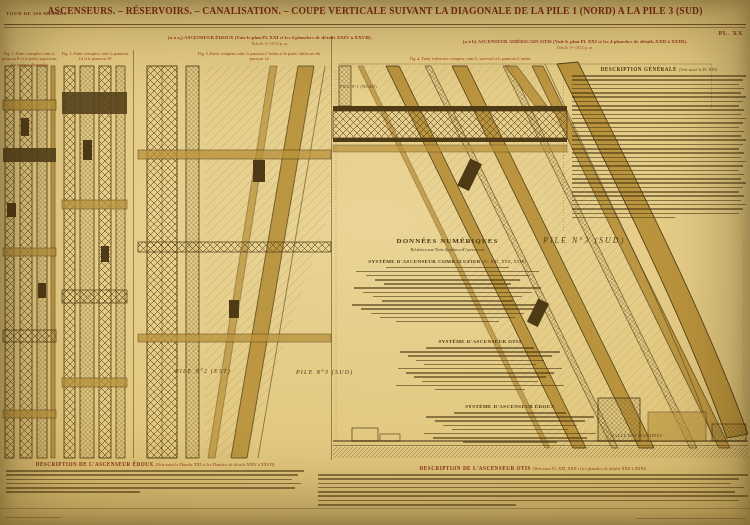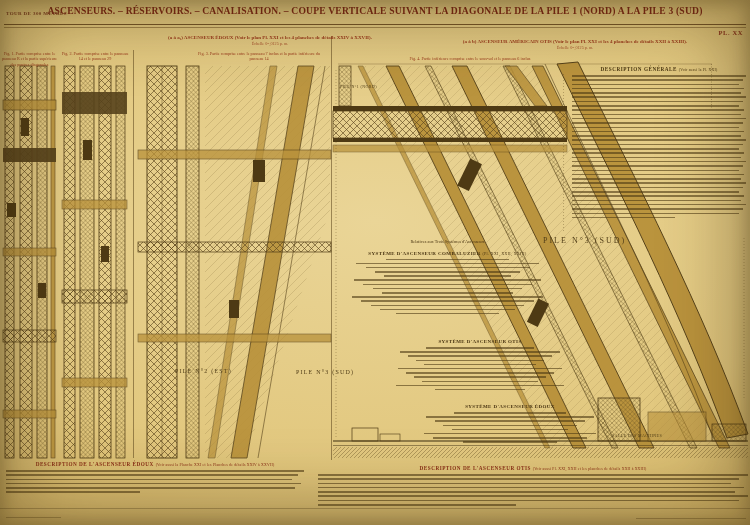--- a/index.html
+++ b/index.html
@@ -13,21 +13,21 @@
   .corner{left:6px;top:11px;font-size:5px;font-weight:bold;letter-spacing:.4px;color:#7c3c1e;white-space:nowrap;}
   .title{left:0;right:0;top:5px;text-align:center;font-size:10px;font-weight:bold;color:#7d2514;
     letter-spacing:.2px;white-space:nowrap;transform:scaleX(.96);transform-origin:50% 0;}
   .rule-a{left:4px;right:4px;top:24px;height:1.4px;background:rgba(96,64,22,.85);}
   .rule-b{left:4px;right:4px;top:27px;height:1px;background:rgba(96,64,22,.5);}
   .plate-no{right:7px;top:29px;font-size:6.5px;font-weight:bold;letter-spacing:.6px;color:#8a2f1a;}
   .subt{text-align:center;color:#9a3a1c;}
   .subt .s1{font-size:5px;font-weight:bold;}
   .subt .s2{font-size:4.2px;opacity:.85;margin-top:1px;}
   .figcap{font-size:4.2px;line-height:1.3;text-align:center;color:#9a3a1c;}
-  .pile-label{font-size:6px;letter-spacing:1.2px;color:#54401a;white-space:nowrap;}
+  .pile-label{font-size:6px;letter-spacing:1.2px;font-style:italic;color:#54401a;white-space:nowrap;}
   .pile-large{font-size:8px;letter-spacing:2px;}
   .tiny-label{font-size:4px;letter-spacing:.4px;color:#54401a;white-space:nowrap;}
   .bh{font-size:5.2px;font-weight:bold;letter-spacing:.5px;color:#4e3a14;white-space:nowrap;}
   .bh .ref{font-weight:normal;font-size:3.8px;letter-spacing:.2px;}
   .red{color:#8a3017;}
   .center{text-align:center;}
   .fl{height:1.5px;background:rgba(77,56,18,.6);margin:0 auto 2.7px;}
   .para .fl{margin:0 0 2.8px;}
   .faux{margin-top:3px;}
   .don-h{font-size:7px;font-weight:bold;letter-spacing:1px;color:#4a3512;white-space:nowrap;}
@@ -206,20 +206,21 @@
         <div class="fl" style="width: 99%;"></div>
         <div class="fl" style="width: 97%;"></div>
         <div class="fl" style="width: 100%;"></div>
         <div class="fl" style="width: 98%;"></div>
         <div class="fl" style="width: 96%;"></div>
         <div class="fl" style="width: 59%;"></div>
       </div>
   </div>
 
   <div class="txt center" style="left:345px;top:237px;width:205px;">
+    <div class="don-h">DONNÉES NUMÉRIQUES</div>
     <div class="don-sub">Relatives aux Trois Systèmes d'Ascenseurs</div>
     <div class="sys-h" style="margin-top:7px;">
       <span>SYSTÈME D'ASCENSEUR COMBALUZIER</span>
       <span class="ref">(Pl. XXI, XXII, XXIII)</span>
     </div>
     <div class="faux">
         <div class="fl" style="width: 60%;"></div>
         <div class="fl" style="width: 89%;"></div>
         <div class="fl" style="width: 80%;"></div>
         <div class="fl" style="width: 71%;"></div>

